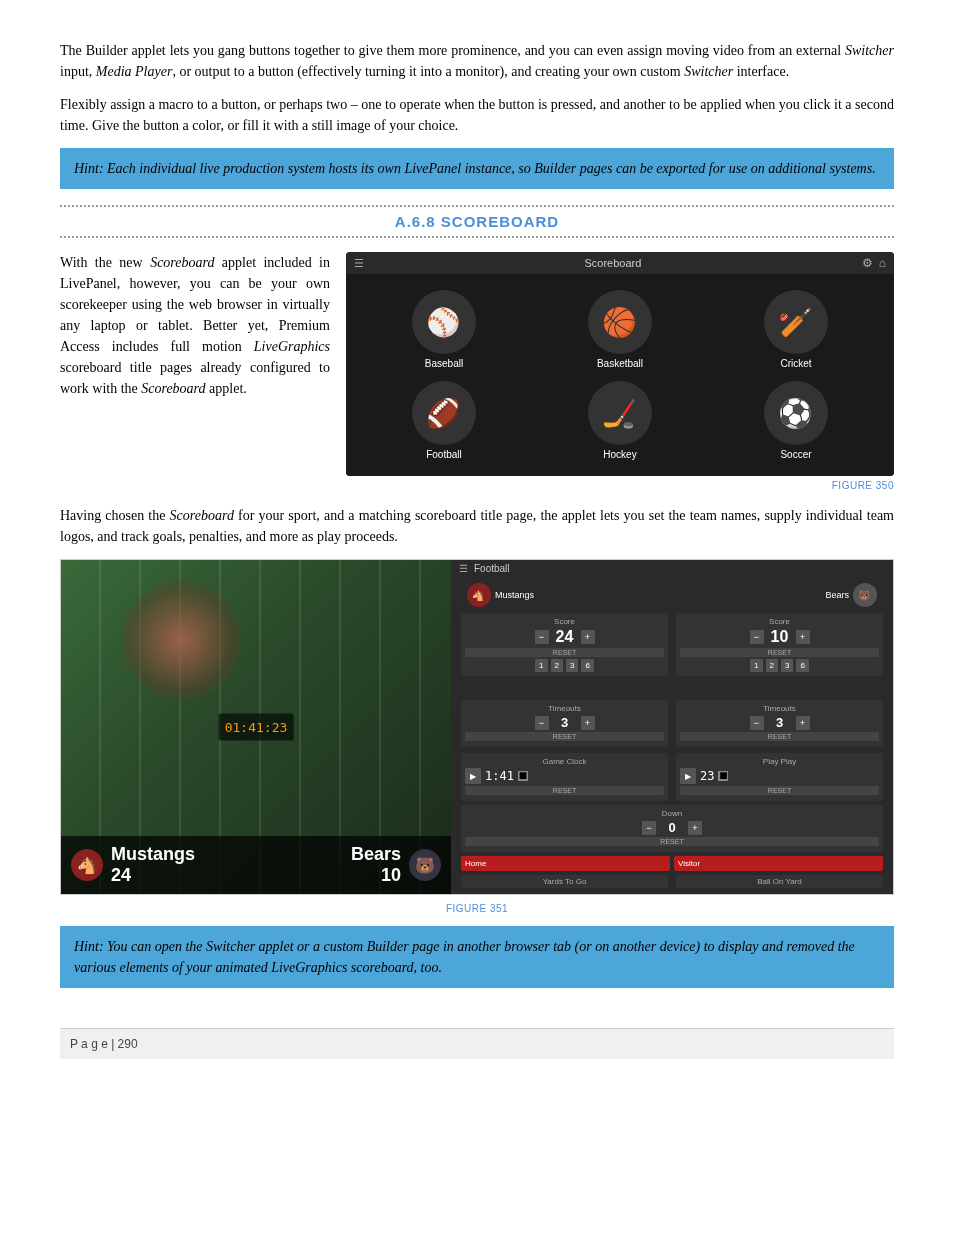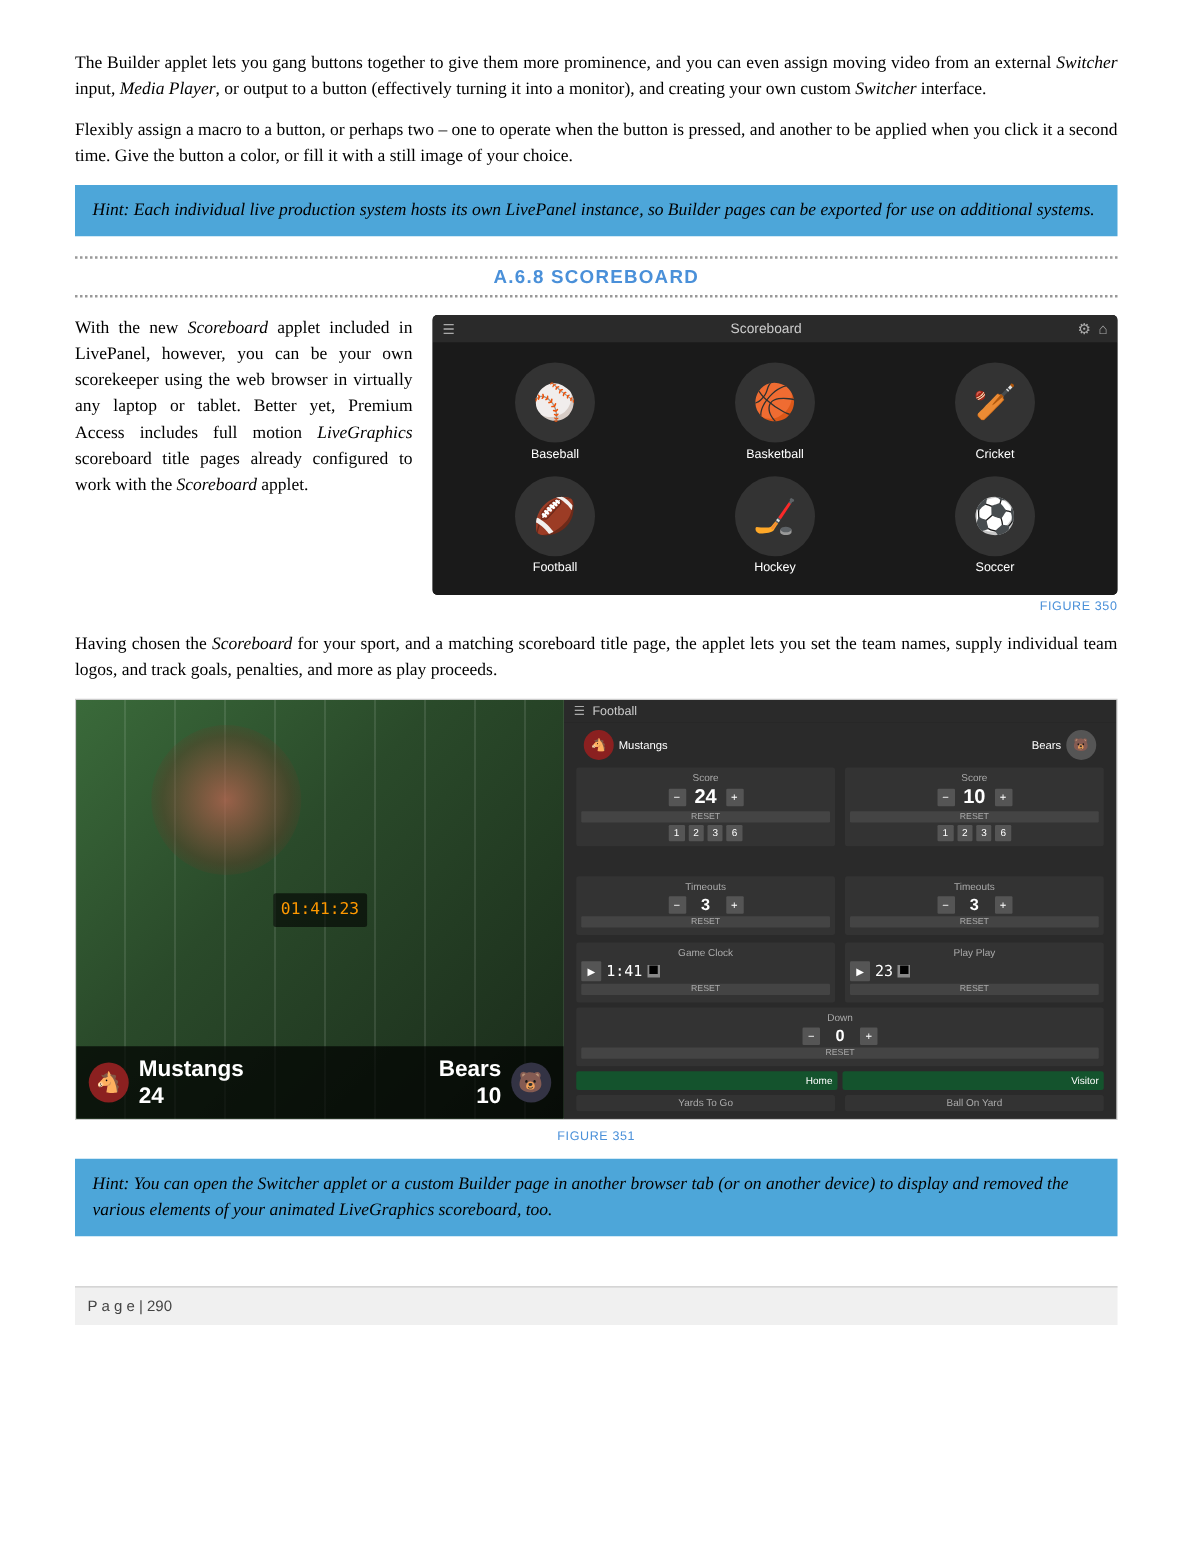--- a/index.html
+++ b/index.html
@@ -398,24 +398,24 @@
       padding: 4px;
     }
     .fb-pos-btns {
       display: flex;
       gap: 4px;
       padding: 0 4px;
       margin-bottom: 4px;
     }
     .fb-pos-btn {
       flex: 1;
-      background: #14532d;
+      background: #b91c1c;
       color: #fff;
       font-size: 8px;
-      text-align: right;
+      text-align: left;
       padding: 3px 4px;
       border-radius: 2px;
       font-family: Arial, sans-serif;
     }
     .fb-yards-row {
       display: flex;
       gap: 8px;
       padding: 0 4px;
     }
     .fb-yards-block {

